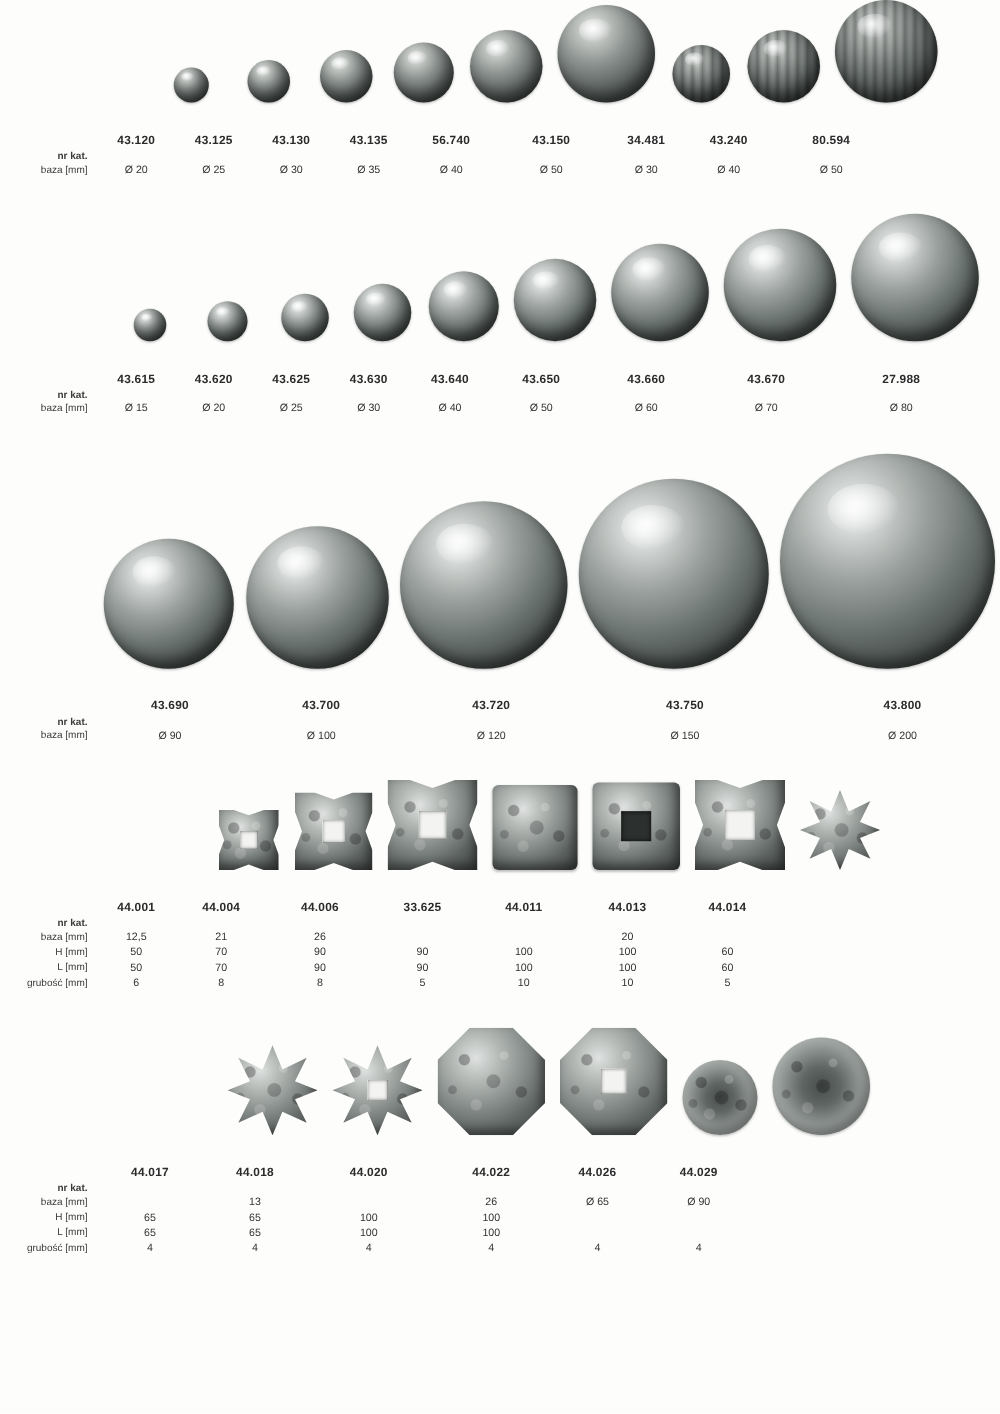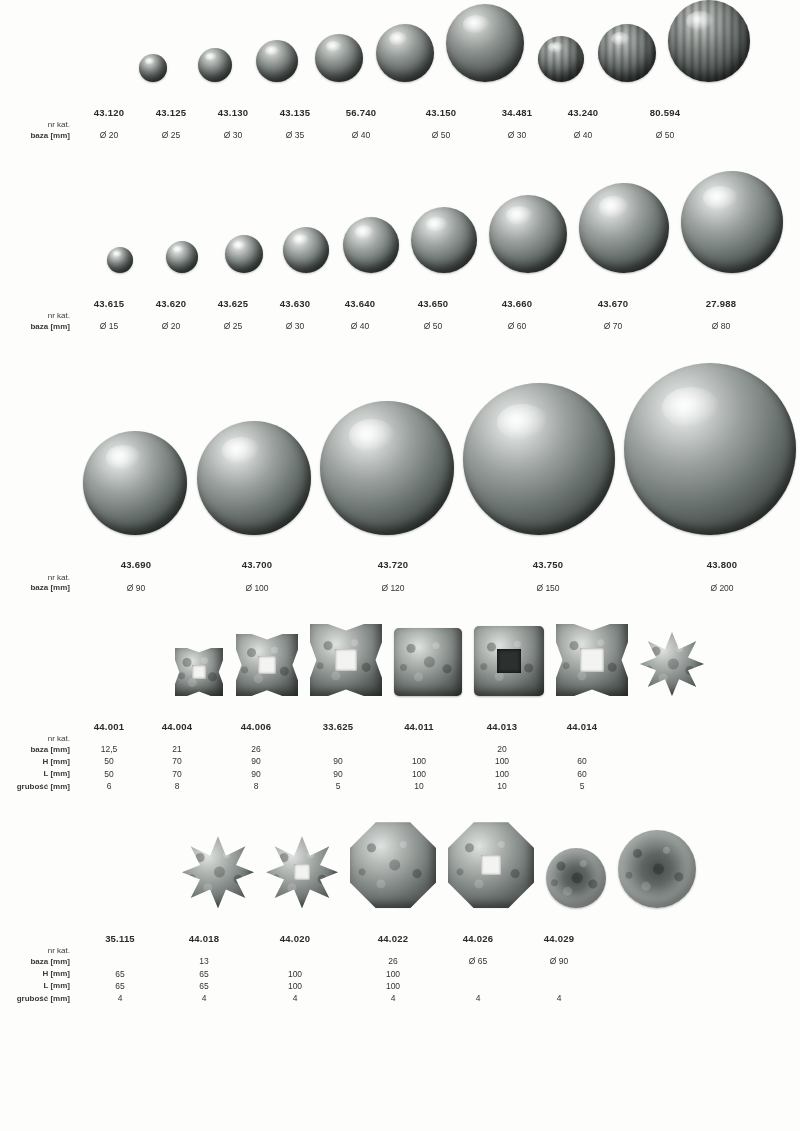--- a/index.html
+++ b/index.html
@@ -46,24 +46,23 @@
     font-size: 8.5px;
     color: #2b2b2b;
   }
   .spec .rowlabel {
     text-align: right;
     padding-right: 8px;
     color: #3a3a3a;
     font-size: 8px;
     white-space: nowrap;
     align-self: center;
+  }
+  .spec .rowlabel.bold {
     font-weight: bold;
-  }
-  .spec .rowlabel.bold {
-    font-weight: normal;
     font-size: 8px;
     margin-top: 24px;
   }
   .spec .cell {
     text-align: center;
     white-space: nowrap;
     align-self: center;
     line-height: 1.45;
   }
   .spec .cell.code {
@@ -428,21 +427,21 @@
           <div class="figcell" style="width: 72px;">
             <div class="plate circ concave textured" style="width: 60px; height: 60px;"></div>
           </div>
           <div class="figcell" style="width: 90px;">
             <div class="plate circ concave textured" style="width: 78px; height: 78px;"></div>
           </div>
         </div>
         <div class="sect-gap-sm"></div>
         <div class="spec" style="grid-template-columns: 78px 84px 84px 98px 98px 72px 90px;">
           <div class="rowlabel bold">nr kat.</div>
-          <div class="cell code">35.115</div>
+          <div class="cell code">44.017</div>
           <div class="cell code">44.018</div>
           <div class="cell code">44.020</div>
           <div class="cell code">44.022</div>
           <div class="cell code">44.026</div>
           <div class="cell code">44.029</div>
           <div class="rowlabel">baza [mm]</div>
           <div class="cell dim"></div>
           <div class="cell dim">13</div>
           <div class="cell dim"></div>
           <div class="cell dim">26</div>

